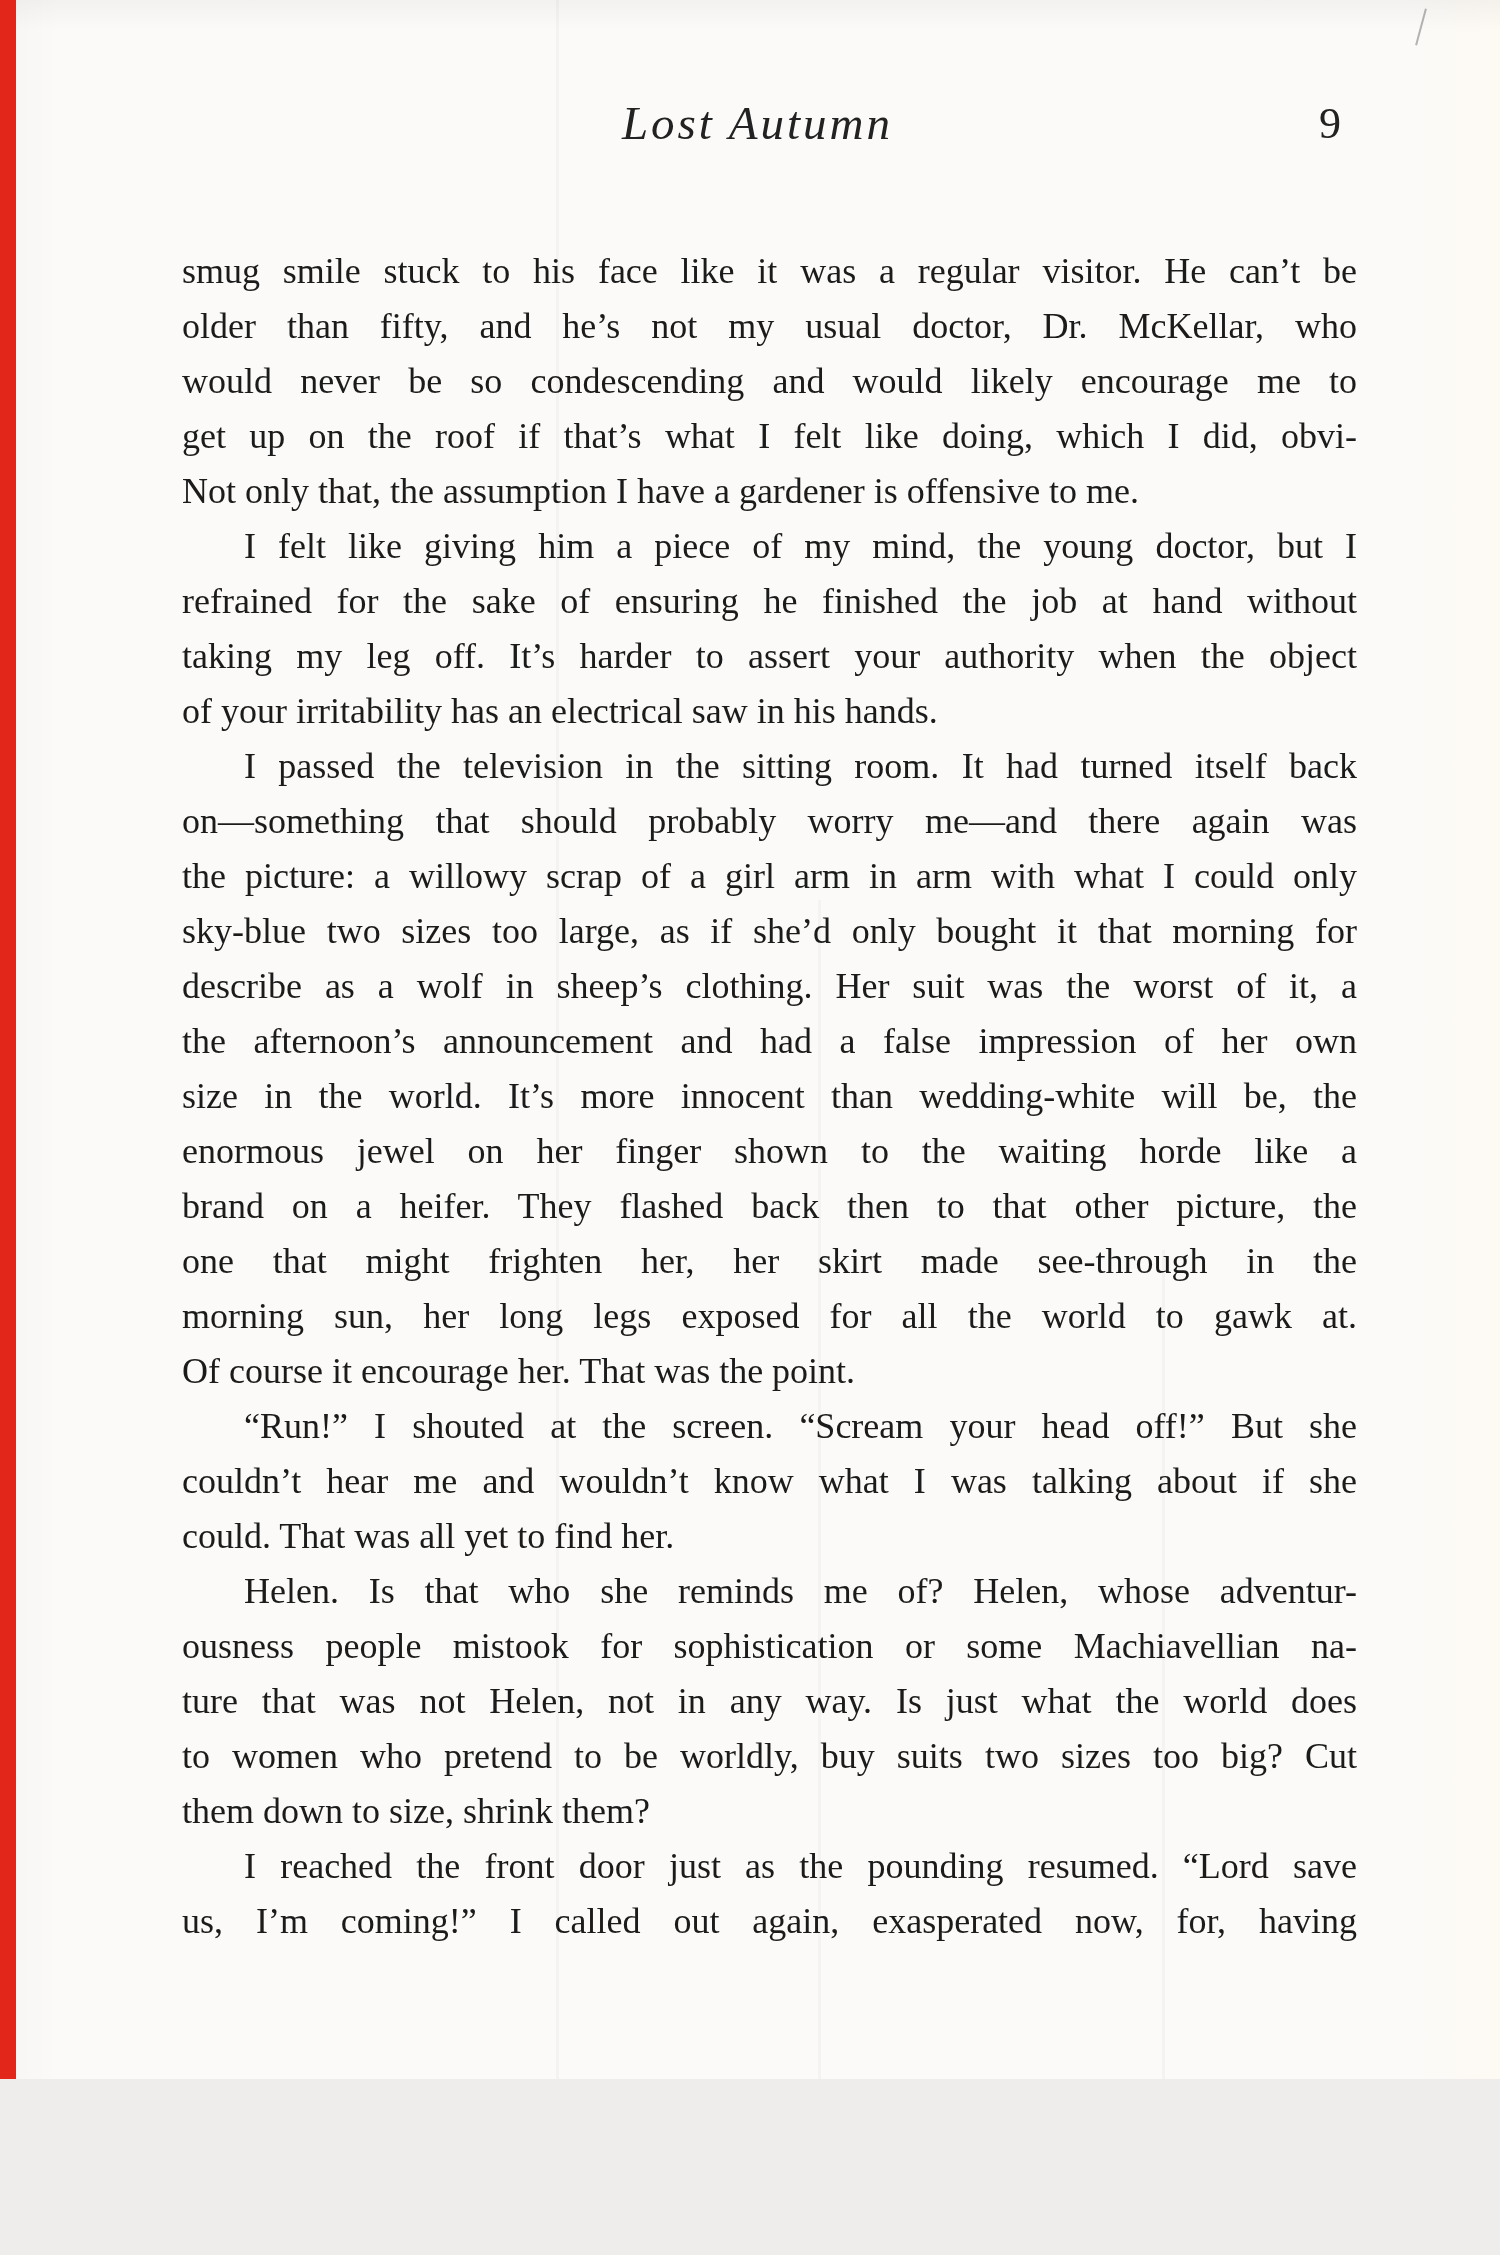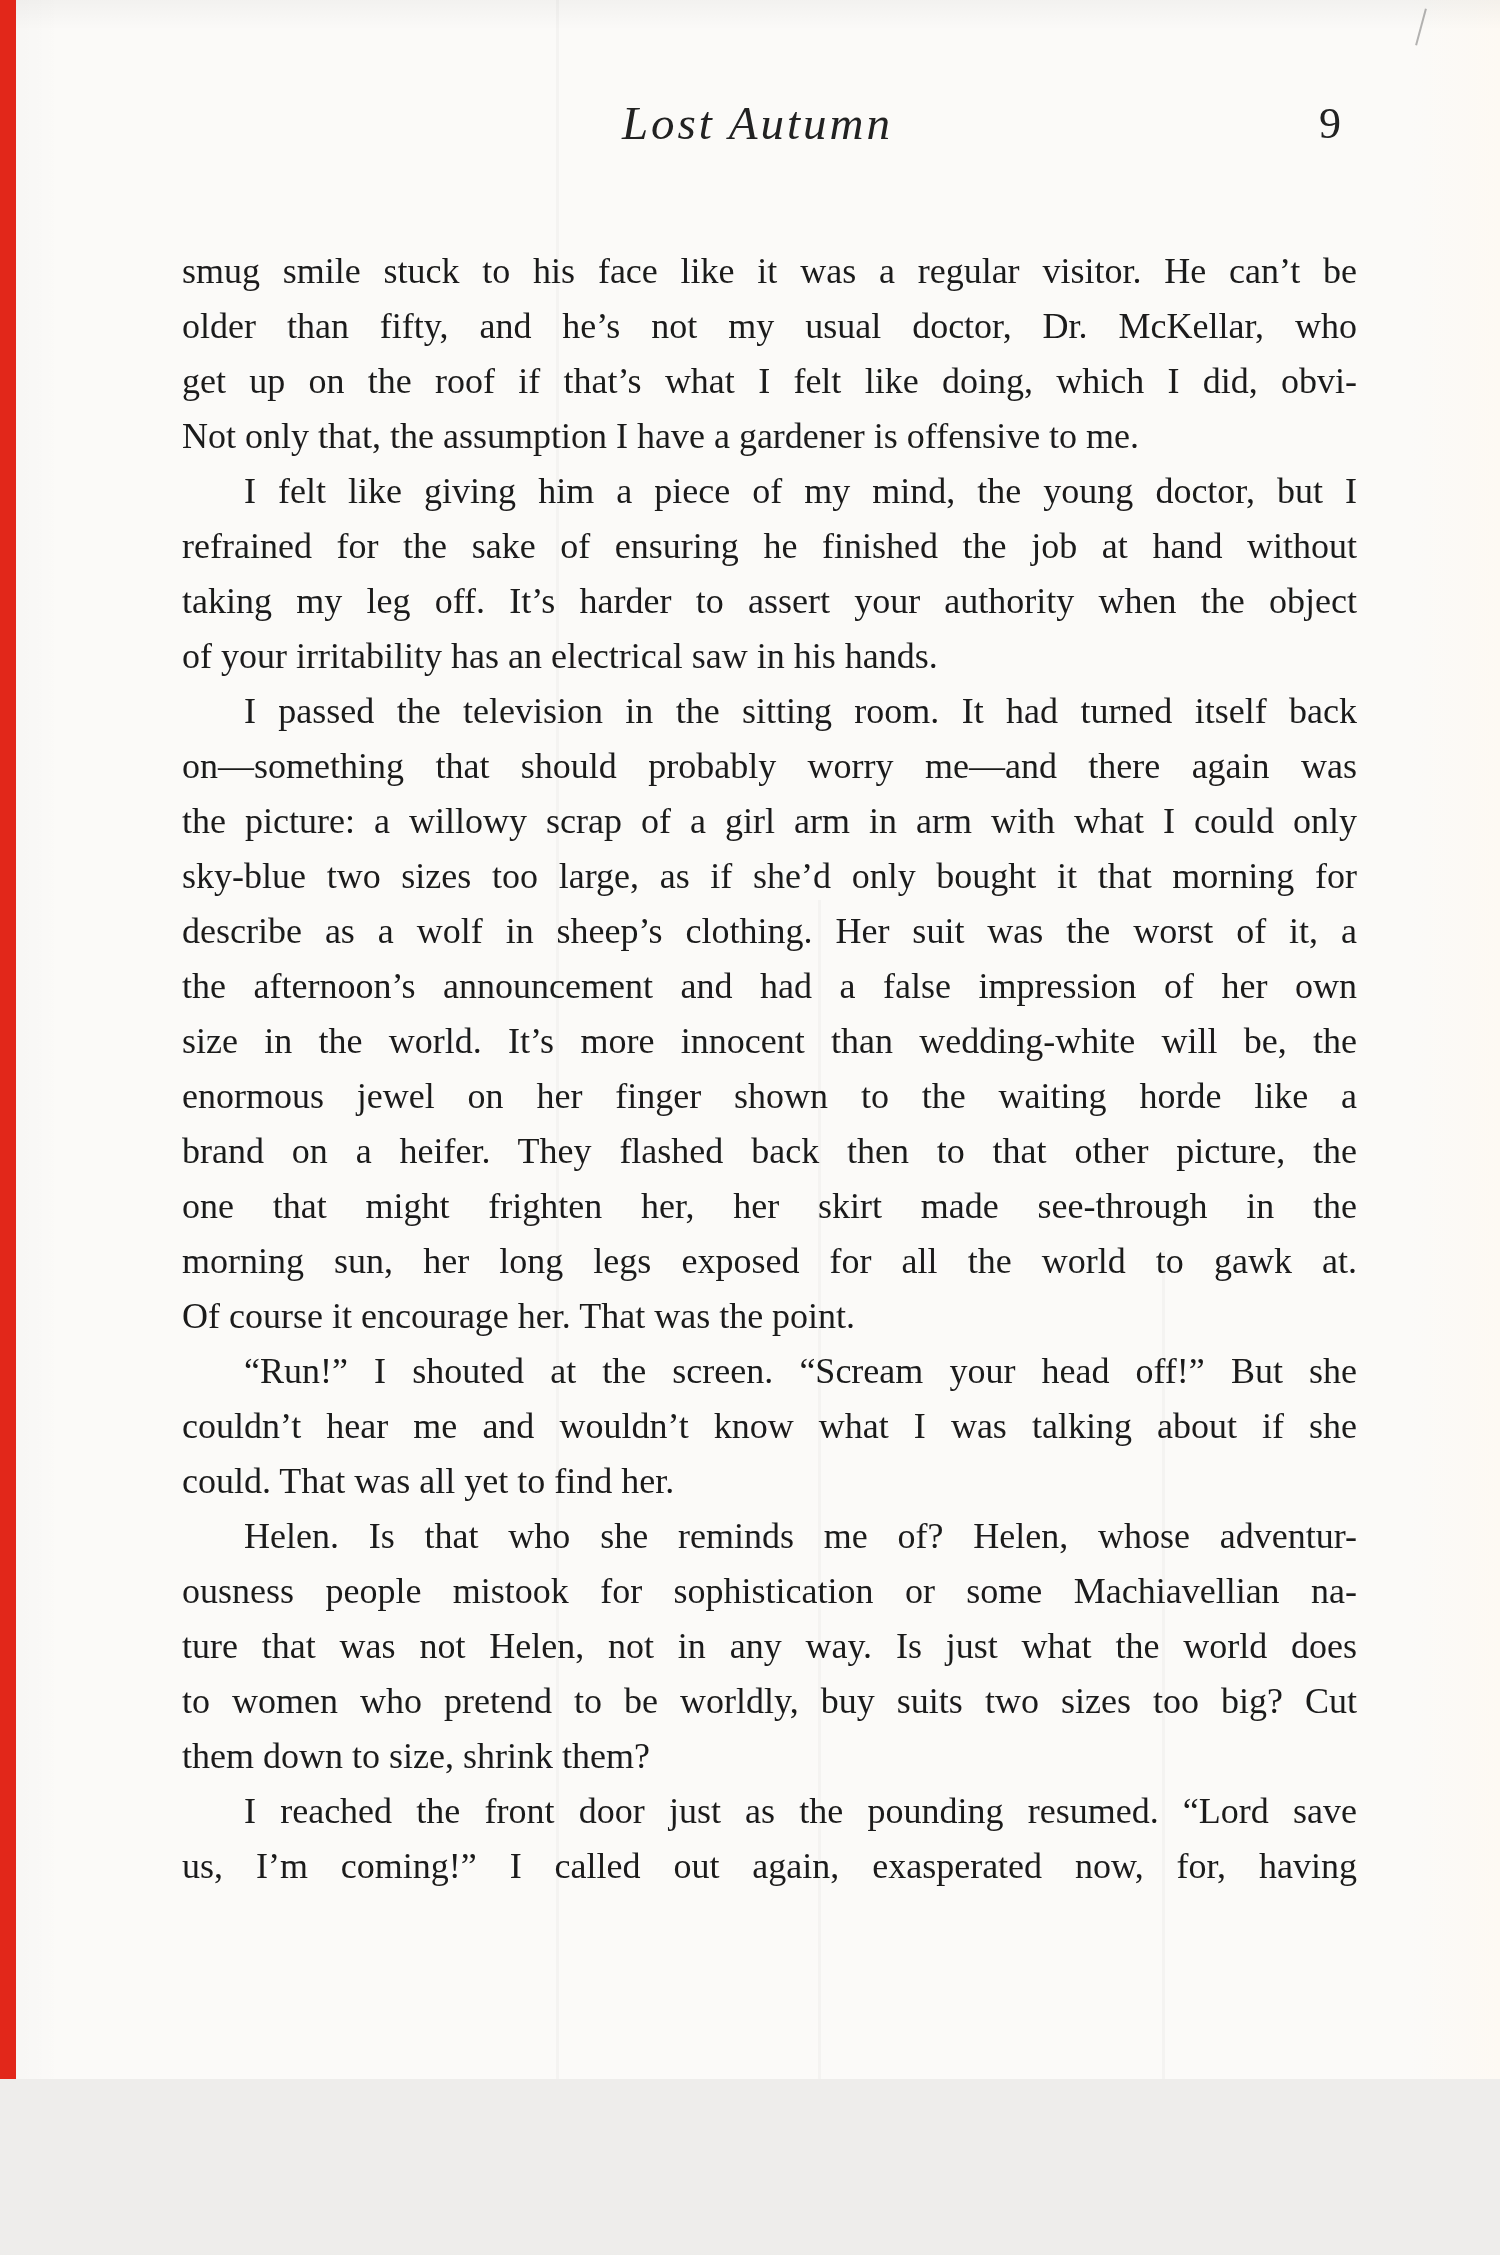--- a/index.html
+++ b/index.html
@@ -118,20 +118,21 @@
   <div class="scratch"></div>
 
   <div class="header">
     <span class="running-title">Lost Autumn</span>
     <span class="page-number">9</span>
   </div>
 
   <div class="page-body" id="page-body">
       <div class="line">smug smile stuck to his face like it was a regular visitor. He can’t be</div>
       <div class="line">older than fifty, and he’s not my usual doctor, Dr. McKellar, who</div>
+      <div class="line">would never be so condescending and would likely encourage me to</div>
       <div class="line">get up on the roof if that’s what I felt like doing, which I did, obvi-</div>
       <div class="line endline">Not only that, the assumption I have a gardener is offensive to me.</div>
       <div class="line indent">I felt like giving him a piece of my mind, the young doctor, but I</div>
       <div class="line">refrained for the sake of ensuring he finished the job at hand without</div>
       <div class="line">taking my leg off. It’s harder to assert your authority when the object</div>
       <div class="line endline">of your irritability has an electrical saw in his hands.</div>
       <div class="line indent">I passed the television in the sitting room. It had turned itself back</div>
       <div class="line">on—something that should probably worry me—and there again was</div>
       <div class="line">the picture: a willowy scrap of a girl arm in arm with what I could only</div>
       <div class="line">sky-blue two sizes too large, as if she’d only bought it that morning for</div>

